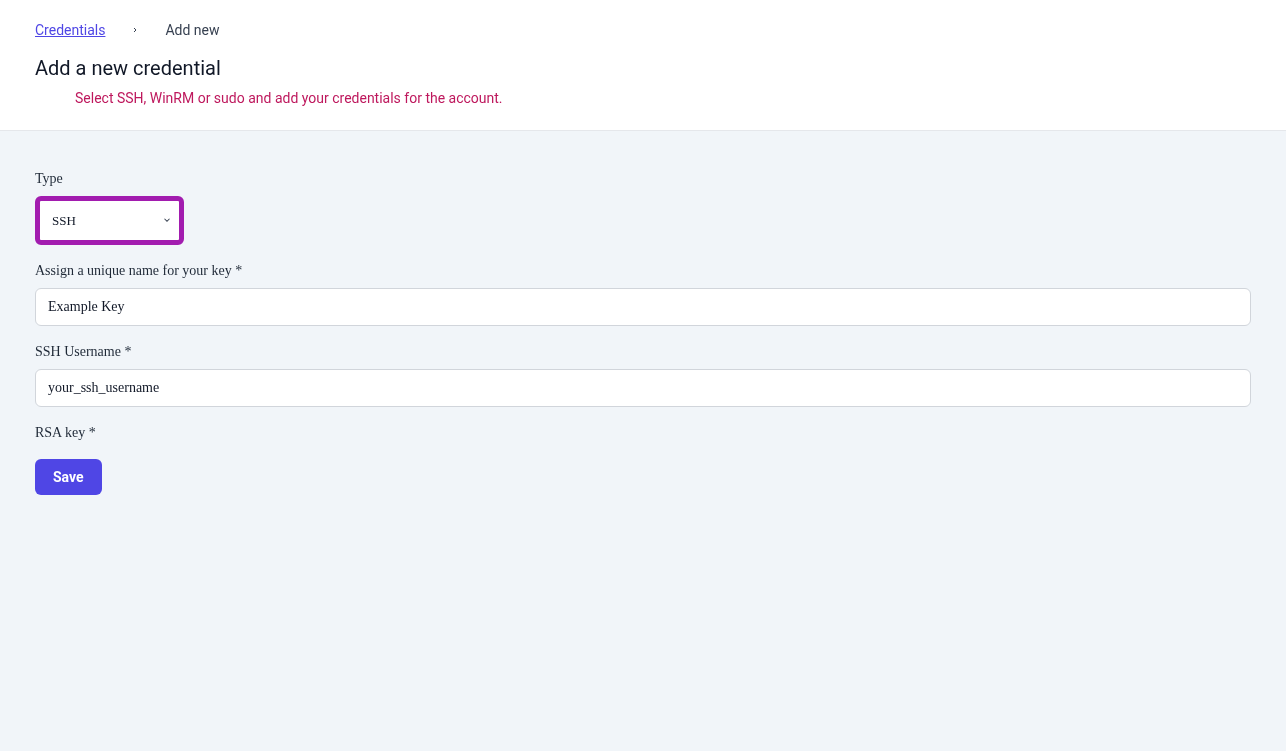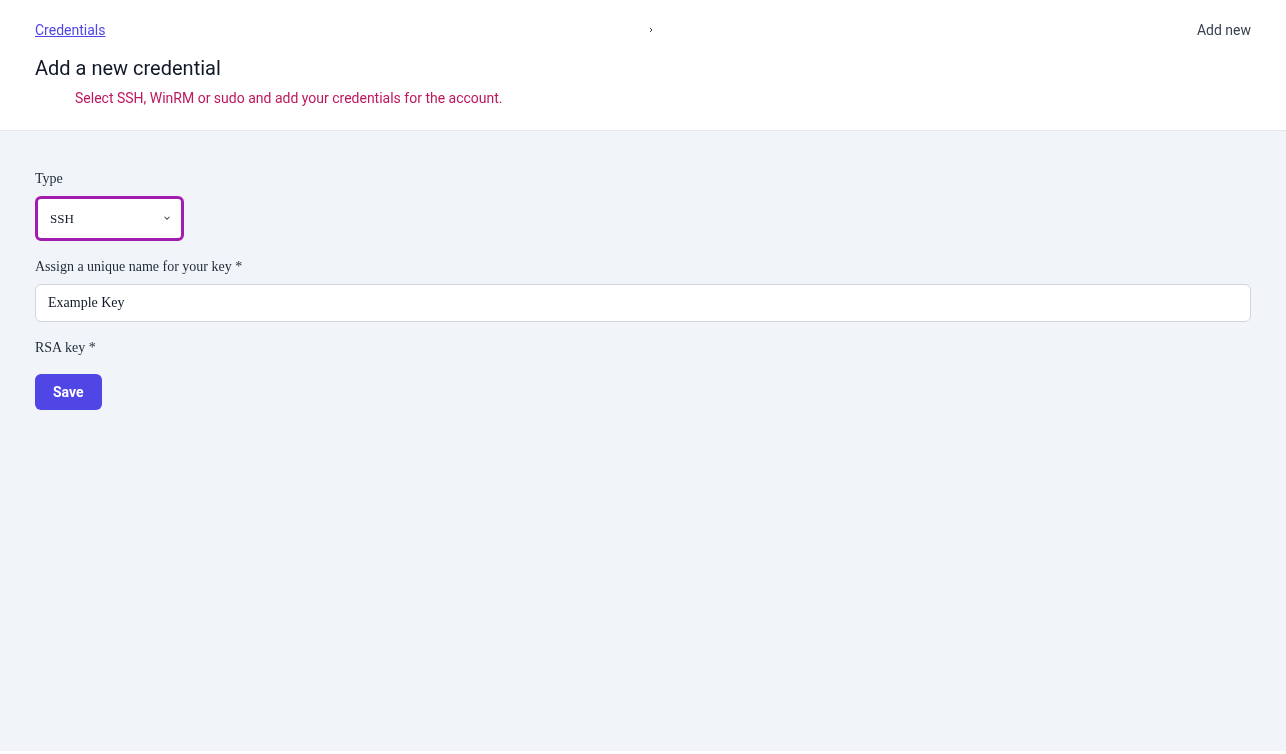--- a/index.html
+++ b/index.html
@@ -17,21 +17,20 @@
       background: #fff;
       padding: 22px 35px 24px 35px;
       border-bottom: 1px solid #e5e7eb;
     }
     .breadcrumb {
       display: flex;
       align-items: center;
       gap: 26px;
       font-size: 14px;
       margin-bottom: 18px;
-      justify-content: space-between;
     }
     .breadcrumb a {
       color: #4f46e5;
       text-decoration: underline;
     }
     .breadcrumb-separator {
       color: #374151;
       font-size: 12px;
     }
     .breadcrumb-current {
@@ -66,21 +65,21 @@
     }
     .select-wrapper {
       position: relative;
       display: inline-block;
       width: 149px;
     }
     select {
       width: 100%;
       padding: 12px 32px 12px 12px;
       font-size: 13px;
-      border: 3px solid #a21caf;
+      border: 5px solid #a21caf;
       border-radius: 6px;
       background: #fff;
       appearance: none;
       -webkit-appearance: none;
       -moz-appearance: none;
       color: #111827;
       cursor: pointer;
       font-family: inherit;
     }
     .select-chevron {
@@ -159,20 +158,24 @@
         </svg>
       </span>
     </div>
   </div>
 
   <div class="form-group">
     <label class="form-label">Assign a unique name for your key *</label>
     <input type="text" value="Example Key" style="">
   </div>
 
+  <div class="form-group">
+    <label class="form-label">SSH Username *</label>
+    <input type="text" value="your_ssh_username" style="">
+  </div>
 
 
   <div class="form-group">
     <label class="form-label">RSA key *</label>
   </div>
 
   <button class="btn-save">Save</button>
 
 </div>
 

